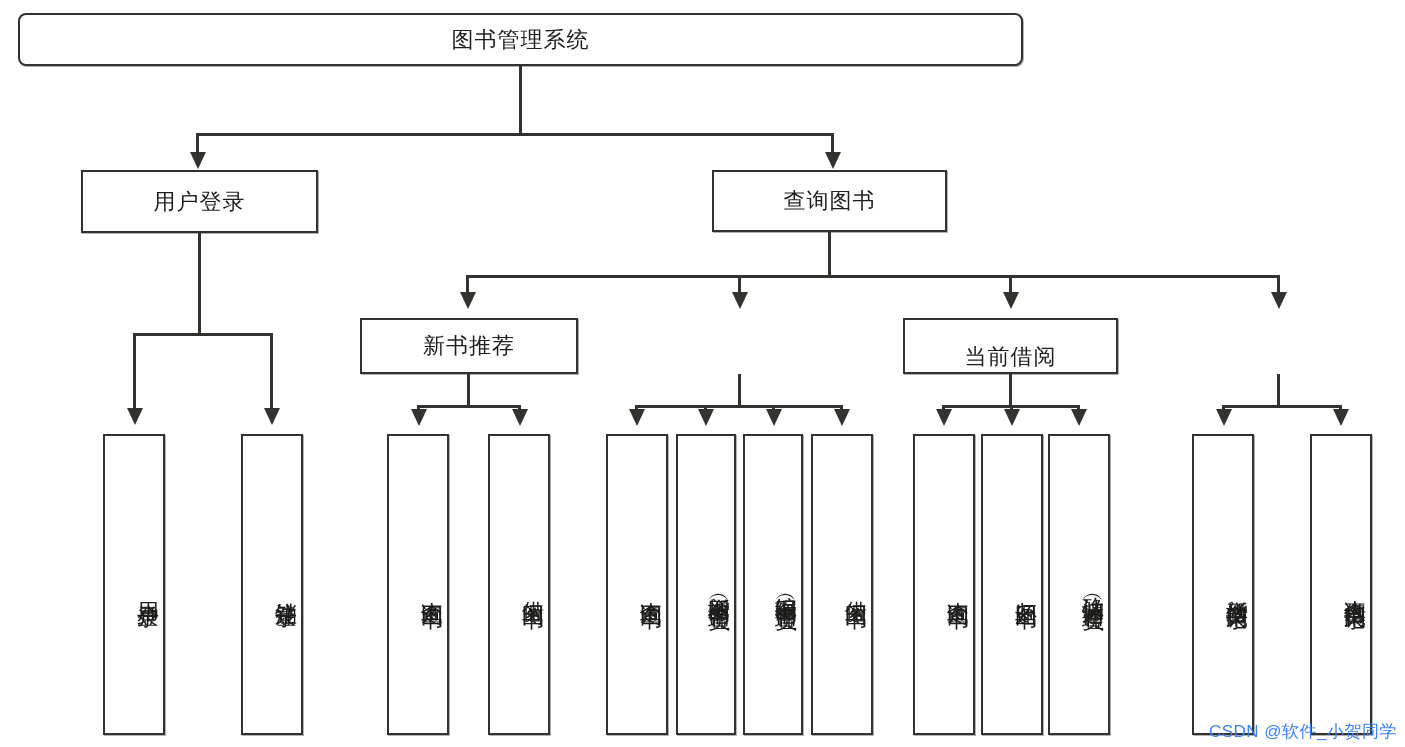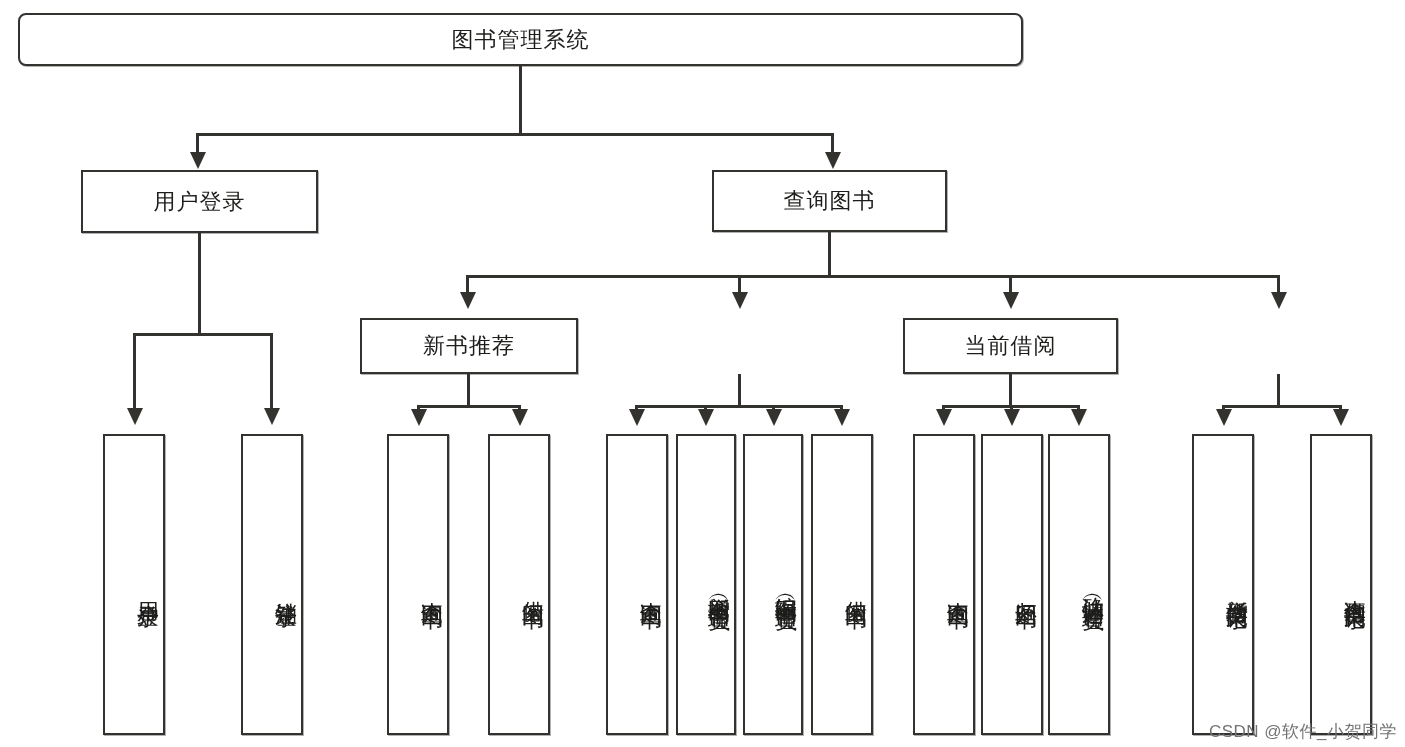--- a/index.html
+++ b/index.html
@@ -64,21 +64,21 @@
     height: 0;
     border-left: 8px solid transparent;
     border-right: 8px solid transparent;
     border-top: 17px solid #33322f;
   }
   #watermark {
     position: absolute;
     right: 8px;
     bottom: 4px;
     font-size: 17px;
-    color: #737373;
+    color: #3b82f6;
     white-space: nowrap;
     letter-spacing: 0.5px;
   }
 </style>
 </head>
 <body>
 
 <div id="canvas">
 
   <div class="node h-label root-node" style="left:18px; top:13px; width:1005px; height:53px;">
@@ -118,21 +118,21 @@
   <div class="edge v" style="left:1009px; top:275px; width:3px; height:22px;"></div>
   <div class="arrow" style="left:1003px; top:292px;"></div>
   <div class="edge v" style="left:1277px; top:275px; width:3px; height:22px;"></div>
   <div class="arrow" style="left:1271px; top:292px;"></div>
 
   <div class="node h-label" style="left:360px; top:318px; width:218px; height:56px;">
     <span>新书推荐</span>
   </div>
 
 
-  <div class="node h-label" style="left:903px; top:318px; width:215px; height:56px;">
+  <div class="node h-label" style="left:903px; top:318px; width:215px; height:56px;align-items:flex-end;">
     <span>当前借阅</span>
   </div>
 
 
   <div class="edge v" style="left:467px; top:374px; width:3px; height:34px;"></div>
   <div class="edge h" style="left:417px; top:405px; width:104px; height:3px;"></div>
   <div class="edge v" style="left:417px; top:405px; width:3px; height:9px;"></div>
   <div class="arrow" style="left:411px; top:409px;"></div>
   <div class="edge v" style="left:518px; top:405px; width:3px; height:9px;"></div>
   <div class="arrow" style="left:512px; top:409px;"></div>

